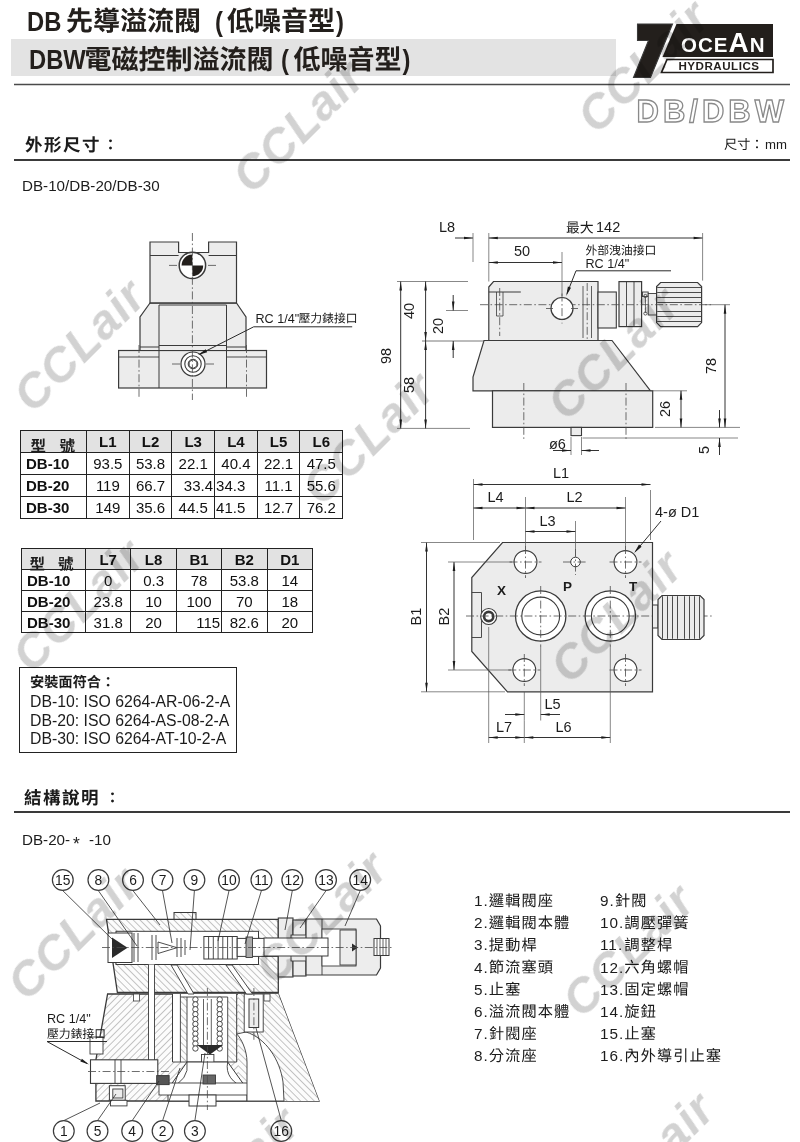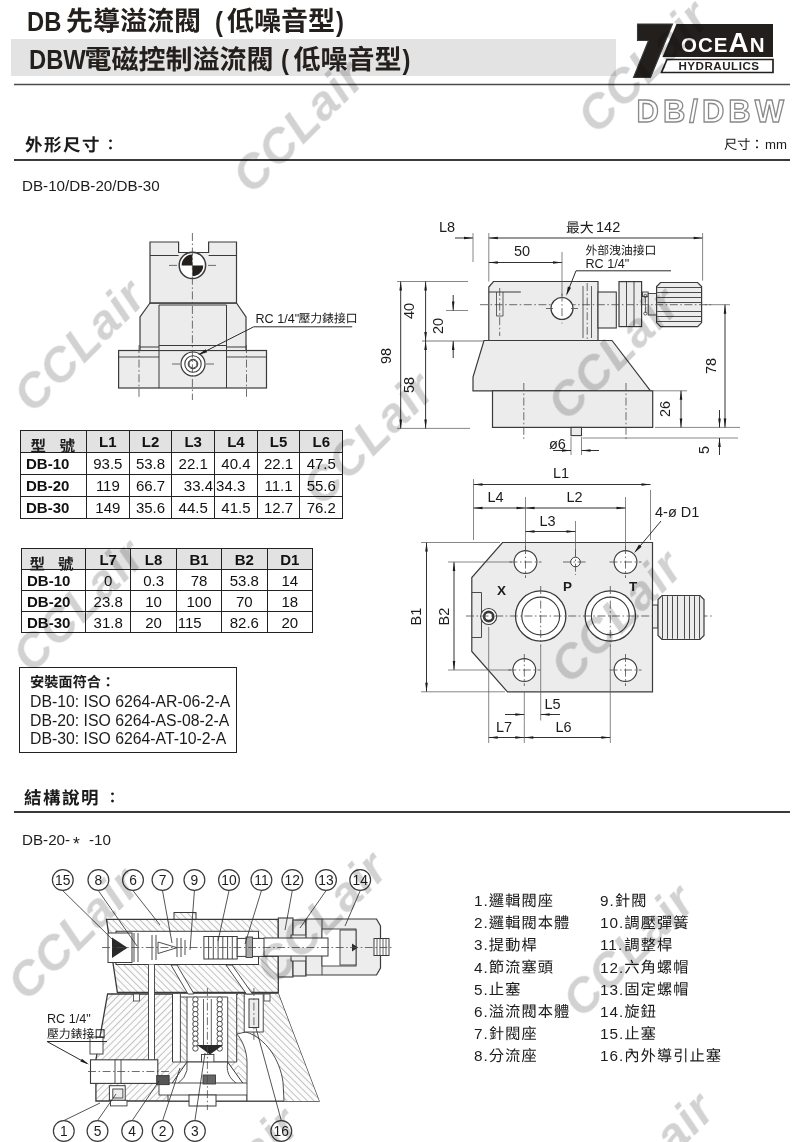--- a/index.html
+++ b/index.html
@@ -41,21 +41,21 @@
         <td style="border:1.4px solid #222;text-align:right">33.4</td>
         <td style="border:1.4px solid #222;text-align:left">34.3</td>
         <td style="border:1.4px solid #222;text-align:center">11.1</td>
         <td style="border:1.4px solid #222;text-align:center">55.6</td>
       </tr>
       <tr>
         <td style="border:1.4px solid #222;height:19px;font-weight:bold;padding-left:5px">DB-30</td>
         <td style="border:1.4px solid #222;text-align:center">149</td>
         <td style="border:1.4px solid #222;text-align:center">35.6</td>
         <td style="border:1.4px solid #222;text-align:center">44.5</td>
-        <td style="border:1.4px solid #222;text-align:center">41.5</td>
+        <td style="border:1.4px solid #222;">41.5</td>
         <td style="border:1.4px solid #222;text-align:center">12.7</td>
         <td style="border:1.4px solid #222;text-align:center">76.2</td>
       </tr>
     </tbody>
   </table>
 
 <table style="position:absolute;left:21px;top:548px;border-collapse:collapse;table-layout:fixed;font-family:'Liberation Sans',sans-serif;font-size:15px;color:#111">
     <colgroup>
       <col style="width:64.0px">
       <col style="width:45.4px">
@@ -86,21 +86,21 @@
         <td style="border:1.4px solid #222;text-align:center">23.8</td>
         <td style="border:1.4px solid #222;text-align:center">10</td>
         <td style="border:1.4px solid #222;text-align:center">100</td>
         <td style="border:1.4px solid #222;text-align:center">70</td>
         <td style="border:1.4px solid #222;text-align:center">18</td>
       </tr>
       <tr>
         <td style="border:1.4px solid #222;height:18px;font-weight:bold;padding-left:5px">DB-30</td>
         <td style="border:1.4px solid #222;text-align:center">31.8</td>
         <td style="border:1.4px solid #222;text-align:center">20</td>
-        <td style="border:1.4px solid #222;text-align:left">115</td>
+        <td style="border:1.4px solid #222;text-align:right">115</td>
         <td style="border:1.4px solid #222;text-align:center">82.6</td>
         <td style="border:1.4px solid #222;text-align:center">20</td>
       </tr>
     </tbody>
   </table>
 
 <div style="position:absolute;left:19px;top:667px;width:216px;height:84px;border:1.3px solid #222"></div>
 
 <svg width="800" height="1142" viewBox="0 0 800 1142" style="position:absolute;left:0;top:0" xmlns="http://www.w3.org/2000/svg">
 <defs>

